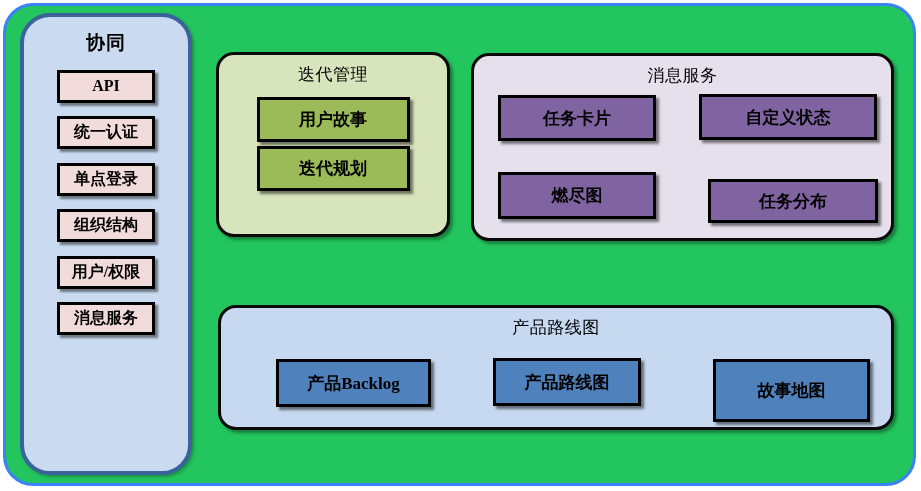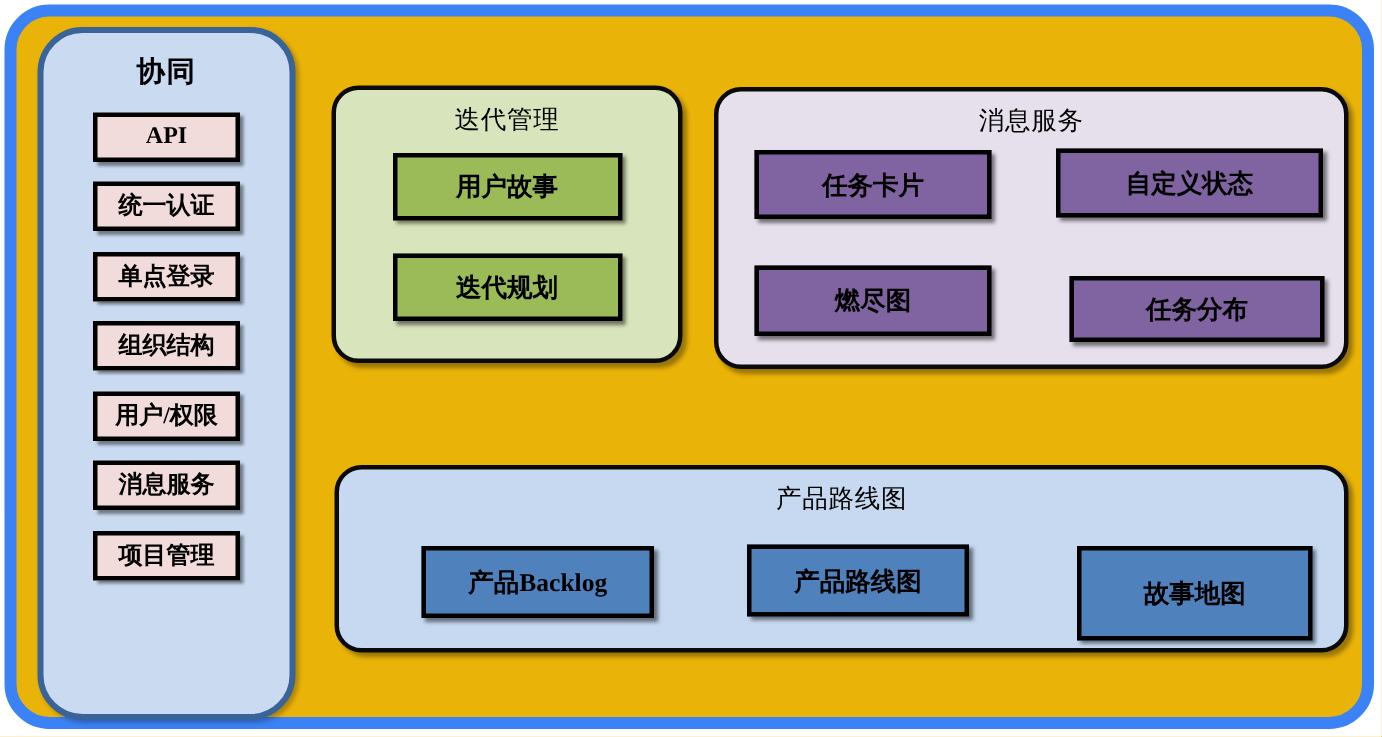--- a/index.html
+++ b/index.html
@@ -9,22 +9,22 @@
     height: 491px;
     background: #ffffff;
     font-family: "Liberation Sans", sans-serif;
     overflow: hidden;
   }
   .outer-frame {
     position: absolute;
     left: 3px; top: 3px;
     width: 913px; height: 483px;
     box-sizing: border-box;
-    background: #eab308;
-    border: 8px solid #3b82f6;
+    background: #22c55e;
+    border: 3px solid #3b82f6;
     border-radius: 30px;
   }
   
   .sidebar {
     position: absolute;
     left: 14px; top: 7px;
     width: 172px; height: 462px;
     box-sizing: border-box;
     background: #C9DAF1;
     border: 4px solid #3A6399;
@@ -83,21 +83,21 @@
     font-weight: bold;
     font-size: 17px;
     color: #000;
     white-space: nowrap;
   }
   .green-item {
     width: 153px; height: 45px;
     margin: 11px auto 0;
     background: #9BBB59;
   }
-  .green-item + .green-item { margin-top: 22px; }
+  .green-item + .green-item { margin-top: 4px; }
   .abs { position: absolute; }
   .purple-item { background: #8064A2; }
   .blue-item   { background: #4F81BD; }
 
   .item-task-card     { left: 24px;  top: 39px;  width: 158px; height: 46px; }
   .item-custom-status { left: 225px; top: 38px;  width: 178px; height: 46px; }
   .item-burndown      { left: 24px;  top: 116px; width: 158px; height: 47px; }
   .item-task-dist     { left: 234px; top: 123px; width: 170px; height: 44px; }
 
   .item-backlog  { left: 55px;  top: 51px; width: 155px; height: 48px; }
@@ -111,21 +111,20 @@
   <div class="outer-frame">
 
     <div class="sidebar">
       <div class="sidebar-title">协同</div>
       <div class="pink-item">API</div>
       <div class="pink-item">统一认证</div>
       <div class="pink-item">单点登录</div>
       <div class="pink-item">组织结构</div>
       <div class="pink-item">用户/权限</div>
       <div class="pink-item">消息服务</div>
-      <div class="pink-item">项目管理</div>
     </div>
 
     <div class="panel panel-green">
       <div class="panel-title">迭代管理</div>
       <div class="item green-item">用户故事</div>
       <div class="item green-item">迭代规划</div>
     </div>
 
     <div class="panel panel-purple">
       <div class="panel-title">消息服务</div>

